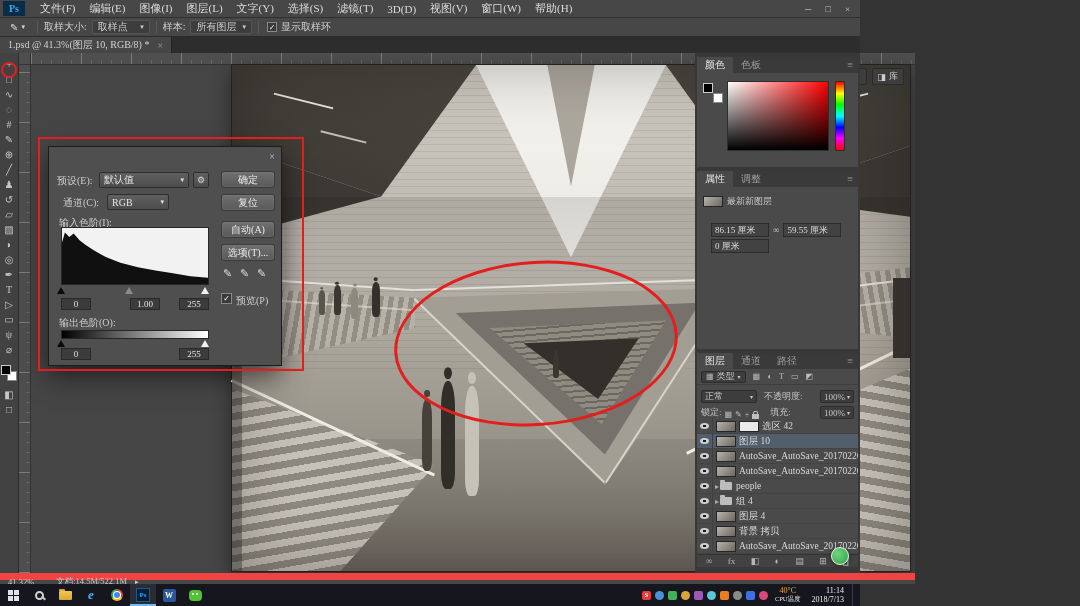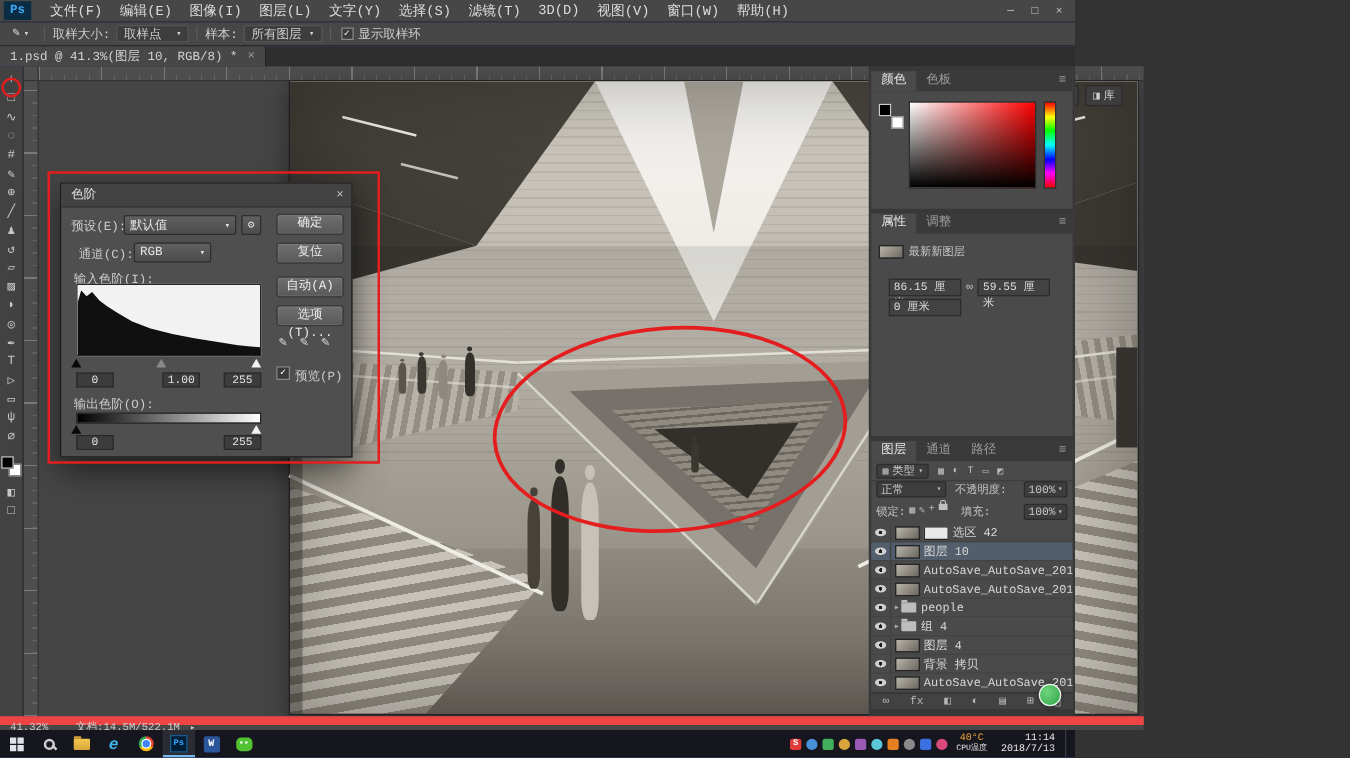--- a/index.html
+++ b/index.html
@@ -1,17 +1,17 @@
 <!DOCTYPE html>
 <html><head>
 <meta charset="utf-8">
 <style>
 *{margin:0;padding:0;box-sizing:border-box}
 html,body{width:1080px;height:606px;overflow:hidden;background:#333}
-.app{position:relative;width:860px;height:606px;font-family:Liberation Mono, monospace;color:#d6d6d6;background:#1d4ed8}
+.app{position:relative;width:860px;height:606px;font-family:Liberation Serif, serif;color:#d6d6d6;background:#0c4a6e}
 
 .menubar{position:absolute;top:0;left:0;width:100%;height:18px;background:#474747;border-bottom:1px solid #2f2f2f;display:flex;align-items:center;z-index:30;font-size:11px}
 .pslogo{width:22px;height:15px;background:#0a2c44;color:#3fa9f5;font-weight:bold;font-size:10px;display:flex;align-items:center;justify-content:center;margin:0 8px 0 3px}
 .mitem{padding:0 7px;color:#dcdcdc;cursor:default}
 .wctrls{margin-left:auto;display:flex;gap:14px;padding-right:10px;color:#c4c4c4;font-size:9px}
 
 .optionsbar{position:absolute;top:18px;left:0;width:100%;height:19px;background:#474747;border-bottom:1px solid #2b2b2b;display:flex;align-items:center;z-index:29;font-size:10px;color:#cfcfcf;padding-left:4px}
 .toolchip{display:flex;align-items:center;gap:3px;padding:0 6px;color:#d8d8d8}
 .osep{width:1px;height:12px;background:#5a5a5a;margin:0 6px}
 .odd{display:flex;align-items:center;justify-content:space-between;gap:6px;background:#3d3d3d;border:1px solid #565656;border-radius:2px;height:14px;padding:0 5px;min-width:58px;margin-left:5px}
@@ -61,21 +61,21 @@
 .ptab.act{background:#4a4a4a;color:#e4e4e4}
 .pmenu{margin-left:auto;padding-right:5px;line-height:16px;color:#9a9a9a}
 .fgbgw{position:absolute;left:6px;top:26px;width:20px;height:20px}
 .cgrad{position:absolute;left:30px;top:24px;width:102px;height:70px;border:1px solid #2e2e2e;background:linear-gradient(to top,#000,rgba(0,0,0,0)),linear-gradient(to right,#fff,#f00)}
 .huestrip{position:absolute;left:138px;top:24px;width:10px;height:70px;border:1px solid #2e2e2e;background:linear-gradient(to bottom,#f00,#ff0 17%,#0f0 33%,#0ff 50%,#00f 67%,#f0f 83%,#f00)}
 .prow{position:absolute;display:flex;align-items:center;gap:4px;font-size:9px;color:#c8c8c8}
 .pbox{background:#424242;border:1px solid #2c2c2c;color:#ddd;font-size:9px;line-height:13px;height:14px;padding:0 3px;width:58px}
 .lfilter{display:flex;align-items:center;height:16px;padding:0 4px;gap:7px;border-bottom:1px solid #3e3e3e;font-size:9px;color:#c6c6c6}
 .fcombo{display:flex;align-items:center;gap:3px;background:#3d3d3d;border:1px solid #2c2c2c;border-radius:2px;height:12px;padding:0 4px}
 .fic{font-size:8px;color:#bdbdbd}
-.lblend,.llock{display:flex;align-items:flex-start;height:18px;padding:0 4px;font-size:9px;color:#c6c6c6;gap:3px}
+.lblend,.llock{display:flex;align-items:flex-end;height:18px;padding:0 4px;font-size:9px;color:#c6c6c6;gap:3px}
 .llock{height:16px}
 .ddm{display:flex;align-items:center;justify-content:space-between;background:#3d3d3d;border:1px solid #2c2c2c;border-radius:2px;height:13px;padding:0 3px;width:56px}
 .vsm{display:flex;align-items:center;gap:2px;background:#3d3d3d;border:1px solid #2c2c2c;border-radius:2px;height:13px;padding:0 3px;margin-left:auto}
 .lockicon{width:7px;height:5px;background:#c0c0c0;position:relative;display:inline-block}
 .lockicon::before{content:"";position:absolute;top:-3px;left:1px;width:3px;height:3px;border:1px solid #c0c0c0;border-bottom:none;border-radius:2px 2px 0 0}
 .lrow{display:flex;align-items:center;height:15px;background:#4a4a4a;border-bottom:1px solid #434343;font-size:9.5px;color:#d8d8d8}
 .lrow.sel{background:#525e6b}
 .eyebox{width:16px;align-self:stretch;border-right:1px solid #404040;display:flex;align-items:center;justify-content:center;flex:none}
 .eye{width:9px;height:6px;border-radius:50%;background:radial-gradient(circle,#1c1c1c 0 1.4px,#cfcfcf 1.5px)}
 .lthumb{width:20px;height:11px;background:linear-gradient(135deg,#b9b5ac,#6b665e);border:1px solid #252525;margin:0 3px;flex:none}
@@ -257,21 +257,20 @@
         <span>▥</span>
       </span>
       <span class="cbtn">
         <span>◨</span>
         <span>库</span>
       </span>
     </div>
   </div>
 
   <div class="dlg">
-    <div class="dlg-title">色阶</div>
     <span class="dlg-close">×</span>
     <span class="dl" style="left:8px;top:27px">预设(E):</span>
     <span class="dd2" style="left:50px;top:25px;width:90px">
       <span>默认值</span>
       <span style="font-size:7px">▾</span>
     </span>
     <span class="gearbtn" style="left:144px;top:25px">⚙</span>
     <span class="pbtn" style="left:172px;top:24px">确定</span>
     <span class="pbtn" style="left:172px;top:47px">复位</span>
     <span class="dl" style="left:14px;top:49px">通道(C):</span>

